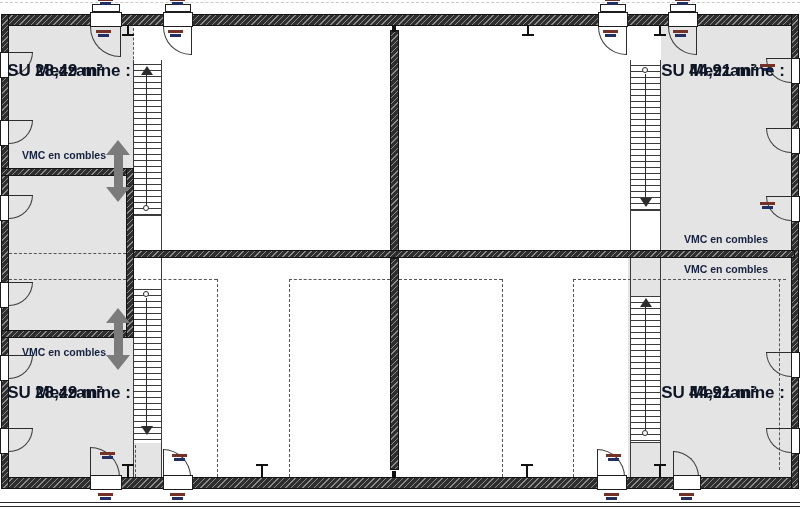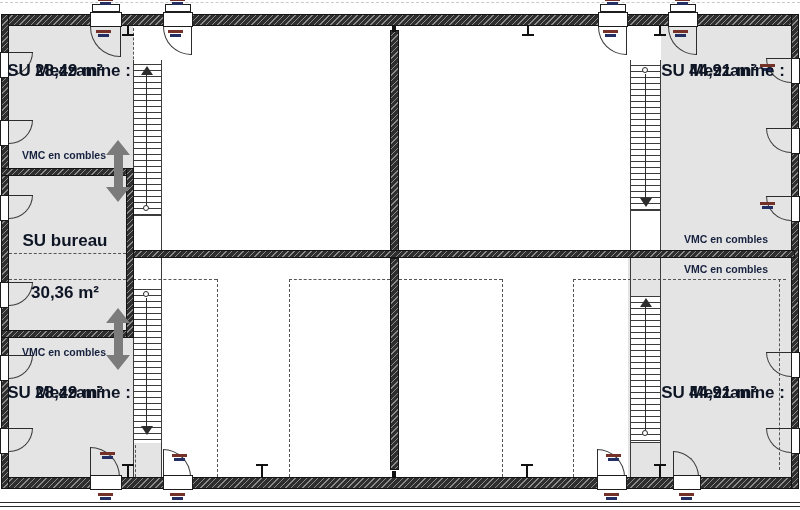--- a/index.html
+++ b/index.html
@@ -312,16 +312,14 @@
     <span>44,91 m²</span>
   </div>
   <div class="rlabel" style="left:4px;top:382px;width:130px;">
     <span>SU Mezzanine :</span>
     <span>28,49 m²</span>
   </div>
   <div class="rlabel" style="left:652px;top:382px;width:142px;">
     <span>SU Mezzanine :</span>
     <span>44,91 m²</span>
   </div>
-  <div class="bline" style="left:4px;top:231px;width:122px;">SU bureau</div>
-  <div class="bline" style="left:4px;top:283px;width:122px;">30,36 m²</div>
 
 </div>
 
 </body></html>

